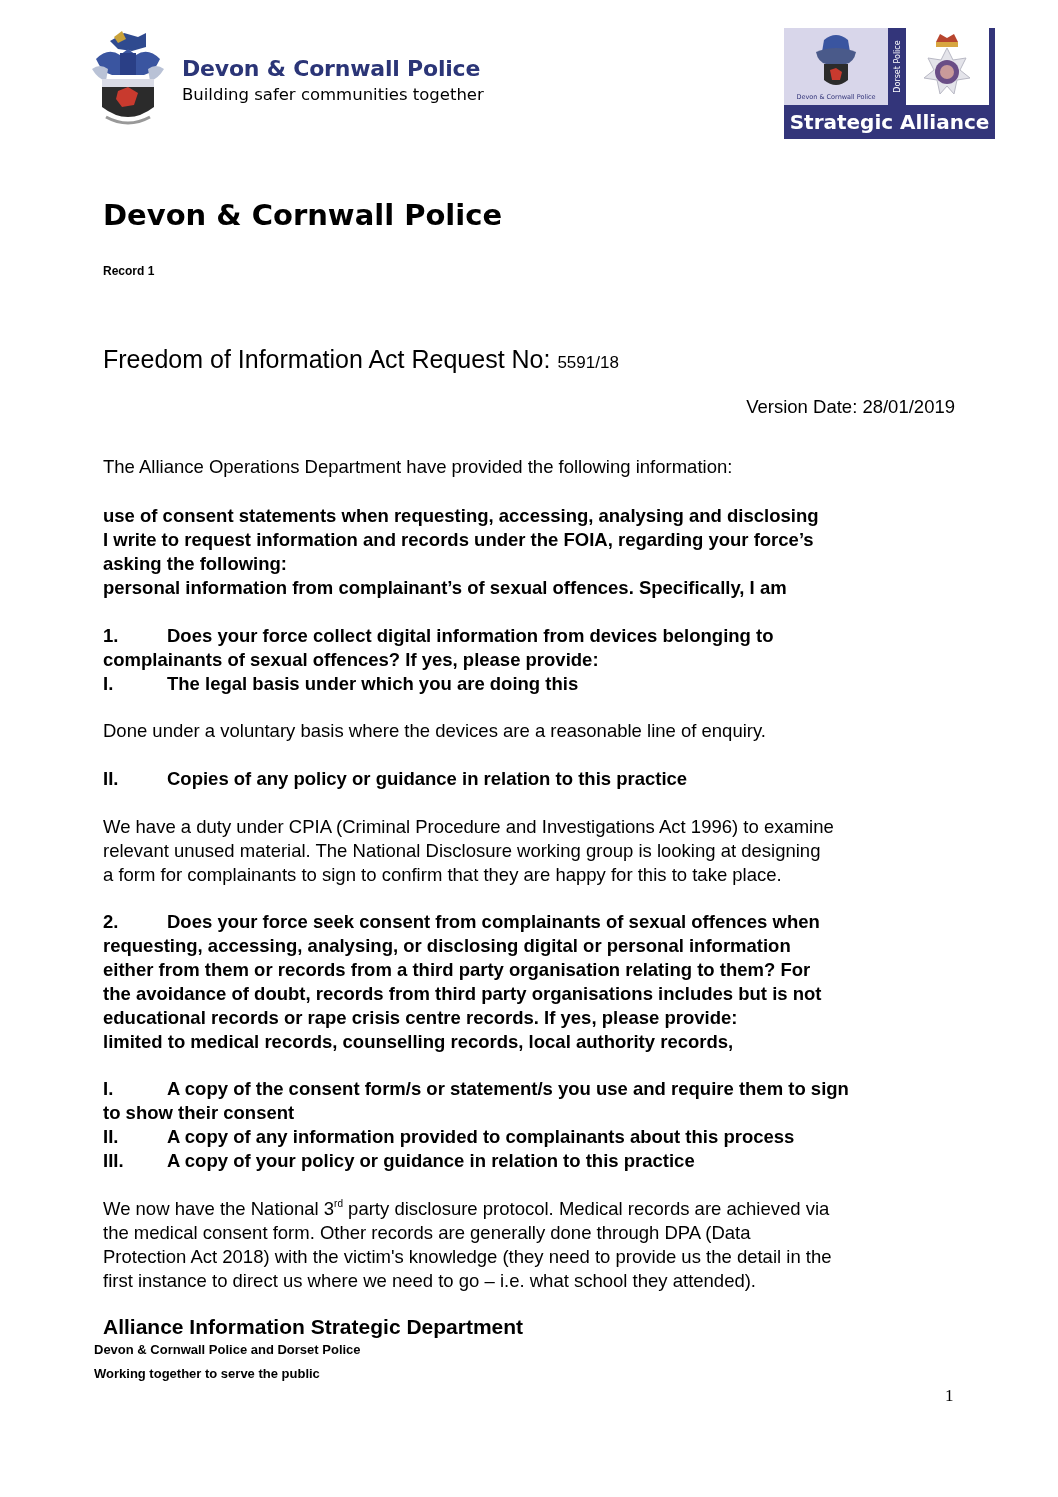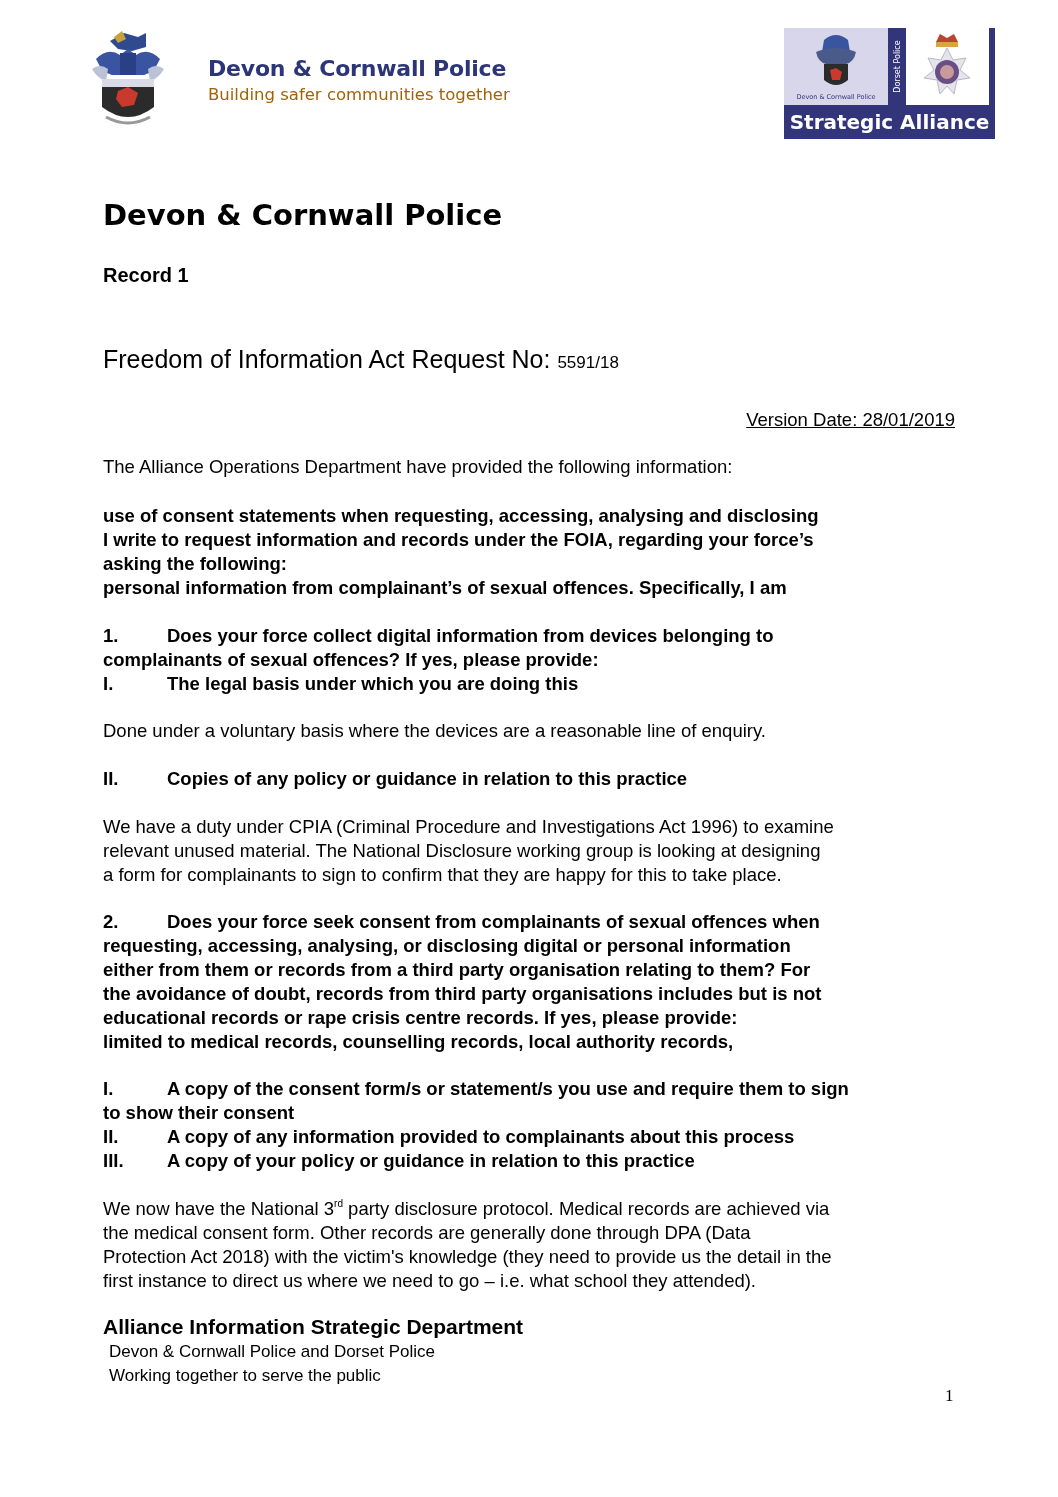--- a/index.html
+++ b/index.html
@@ -8,39 +8,39 @@
       background: #ffffff;
     }
     body {
       width: 1058px;
       height: 1497px;
       position: relative;
       overflow: hidden;
       font-family: "Liberation Sans", sans-serif;
       color: #000;
     }
-    .abs { position: absolute; gap: 26px; }
+    .abs { position: absolute; }
 
     
     .dc-logo {
       left: 88px; top: 27px; width: 395px; height: 105px;
       display: flex; align-items: center;
     }
     .crest {
       width: 80px; height: 102px; position: relative; flex: none;
     }
     .dc-logo-text { margin-left: 14px; }
     .dc-logo-name {
       font-family: "DejaVu Sans", sans-serif;
       font-size: 22px; font-weight: bold; color: #2b3577;
       letter-spacing: -0.2px; white-space: nowrap;
     }
     .dc-logo-tag {
       font-family: "DejaVu Sans", sans-serif;
-      font-size: 16.5px; color: #a16207; margin-top: 4px; white-space: nowrap;
+      font-size: 16.5px; color: #000000; margin-top: 4px; white-space: nowrap;
     }
 
     .sa-logo {
       left: 784px; top: 28px; width: 211px; height: 111px;
       background: #33357a;
     }
     .sa-left {
       position: absolute; left: 0; top: 0; width: 104px; height: 77px;
       background: #d8d6ea;
     }
@@ -68,47 +68,47 @@
     }
 
     
     .doc-title {
       left: 103px; top: 198px;
       font-family: "DejaVu Sans", sans-serif; font-size: 29px; font-weight: bold;
       white-space: nowrap;
     }
     .record {
       left: 103px; top: 264px;
-      font-size: 20px; font-weight: bold; white-space: nowrap;
+      font-size: 12px; font-weight: bold; white-space: nowrap;
     }
     .foi-heading {
       left: 103px; top: 345px;
       font-size: 25px; font-weight: normal; white-space: nowrap;
     }
     .foi-num { font-size: 17px; }
     .version {
-      right: 103px; top: 409px;
-      font-size: 18.5px; white-space: nowrap; text-decoration: underline;
+      right: 103px; top: 396px;
+      font-size: 18.5px; white-space: nowrap;
     }
 
     .para {
       left: 103px; width: 860px;
       font-size: 18.5px; line-height: 24px;
     }
     .bold { font-weight: bold; }
     .numitem { display: flex; }
     .numlabel { width: 64px; flex: none; }
     sup { font-size: 10px; line-height: 0; vertical-align: 8px; }
 
     .footer-dept {
       left: 103px; top: 1315px;
       font-size: 21px; font-weight: bold; white-space: nowrap;
     }
     .footer-sub {
-      left: 109px; font-size: 17px; font-weight: normal; white-space: nowrap;
+      left: 94px; font-size: 13px; font-weight: bold; white-space: nowrap;
     }
     .page-num {
       left: 945px; top: 1386px;
       font-family: "Liberation Serif", serif; font-size: 17px;
     }
   </style>
 </head>
 <body>
 
 <div class="abs dc-logo">

